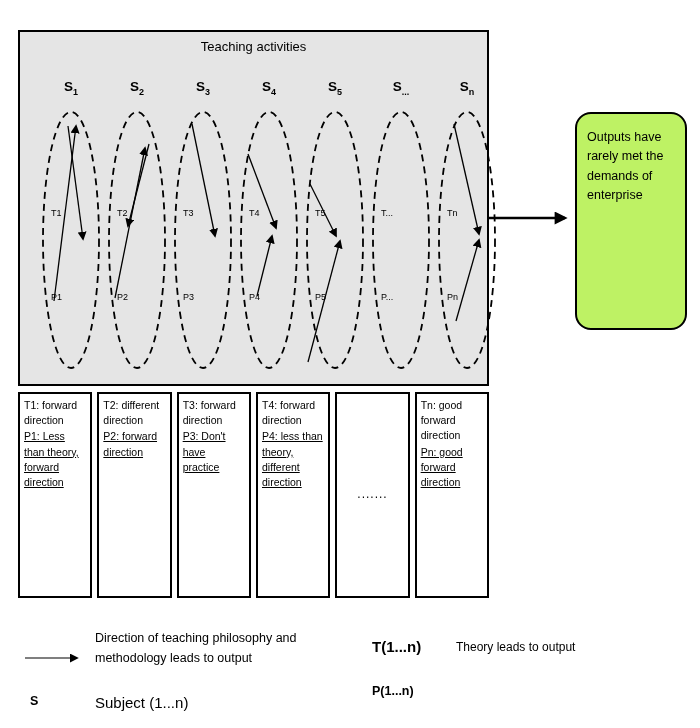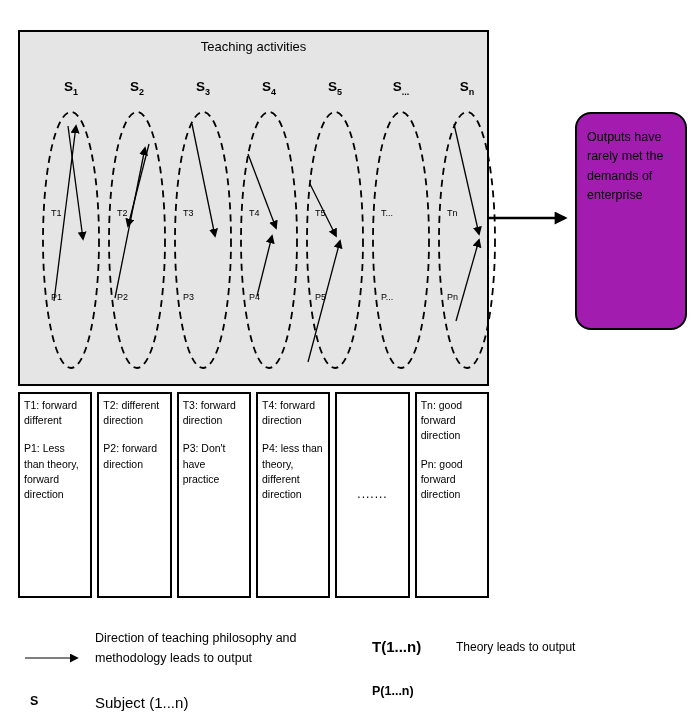--- a/index.html
+++ b/index.html
@@ -16,30 +16,30 @@
   .col-header{text-align:center;font-weight:bold;font-size:13.5px;height:34px;line-height:30px;}
   .col-header sub{font-size:9px;}
   .col svg{display:block;margin:0 auto;}
   .tp-label{position:absolute;font-size:9px;background:transparent;}
   .t-label{left:13px;top:136px;}
   .p-label{left:13px;top:220px;}
 
   
   .output-box{position:absolute;left:575px;top:112px;width:112px;height:218px;
               border:2px solid #000;border-radius:16px;box-sizing:border-box;
-              padding:14px 10px;font-size:12.5px;line-height:1.55;background:#a21caf;}
+              padding:14px 10px;font-size:12.5px;line-height:1.55;background:#bef264;}
 
   .main-arrow{position:absolute;left:489px;top:203px;}
 
   
   .desc-row{position:absolute;left:18px;top:392px;width:471px;height:206px;
             display:flex;gap:5px;}
   .desc-box{flex:1;border:2px solid #000;box-sizing:border-box;background:#fff;
             padding:4px 4px;font-size:10.5px;line-height:1.45;}
-  .desc-box .p-text{margin-top:13px;}
+  .desc-box .p-text{margin-top:1px;text-decoration:underline;}
   .desc-box.dots-box{display:flex;align-items:center;justify-content:center;
                      font-size:12px;letter-spacing:1px;}
 
   
   .legend-arrow{position:absolute;left:25px;top:650px;}
   .legend-arrow-label{position:absolute;left:95px;top:628px;width:255px;
                       font-size:12.5px;line-height:1.6;}
   .legend-s-symbol{position:absolute;left:30px;top:694px;font-size:12.5px;font-weight:bold;}
   .legend-s-label{position:absolute;left:95px;top:694px;font-size:15px;}
   .legend-t-symbol{position:absolute;left:372px;top:638px;font-size:15px;font-weight:bold;}
@@ -148,21 +148,21 @@
   <svg class="main-arrow" width="88" height="30">
     <line x1="0" y1="15" x2="76" y2="15" stroke="#000" stroke-width="2.4" marker-end="url(#ah2)"></line>
   </svg>
 
   <div class="output-box">
     <span>Outputs have rarely met the demands of enterprise</span>
   </div>
 
   <div class="desc-row">
     <div class="desc-box">
-      <div class="t-text">T1: forward different</div>
+      <div class="t-text">T1: forward direction</div>
       <div class="p-text">P1: Less than theory, forward direction</div>
     </div>
     <div class="desc-box">
       <div class="t-text">T2: different direction</div>
       <div class="p-text">P2: forward direction</div>
     </div>
     <div class="desc-box">
       <div class="t-text">T3: forward direction</div>
       <div class="p-text">P3: Don't have practice</div>
     </div>

